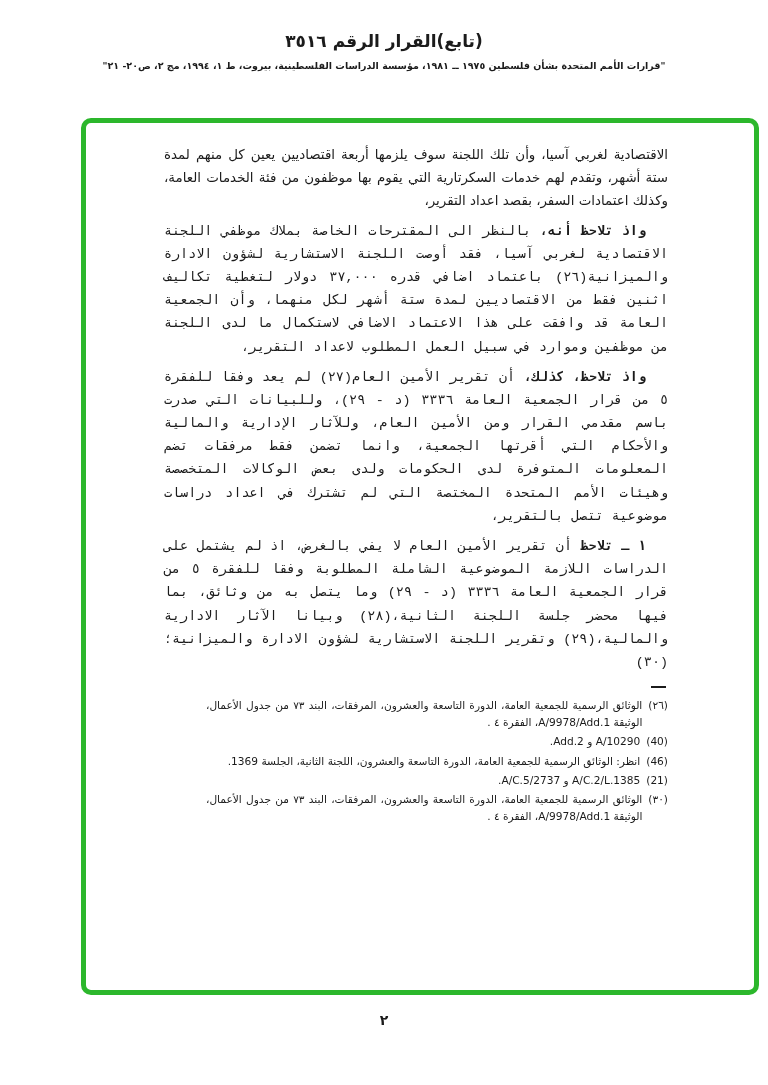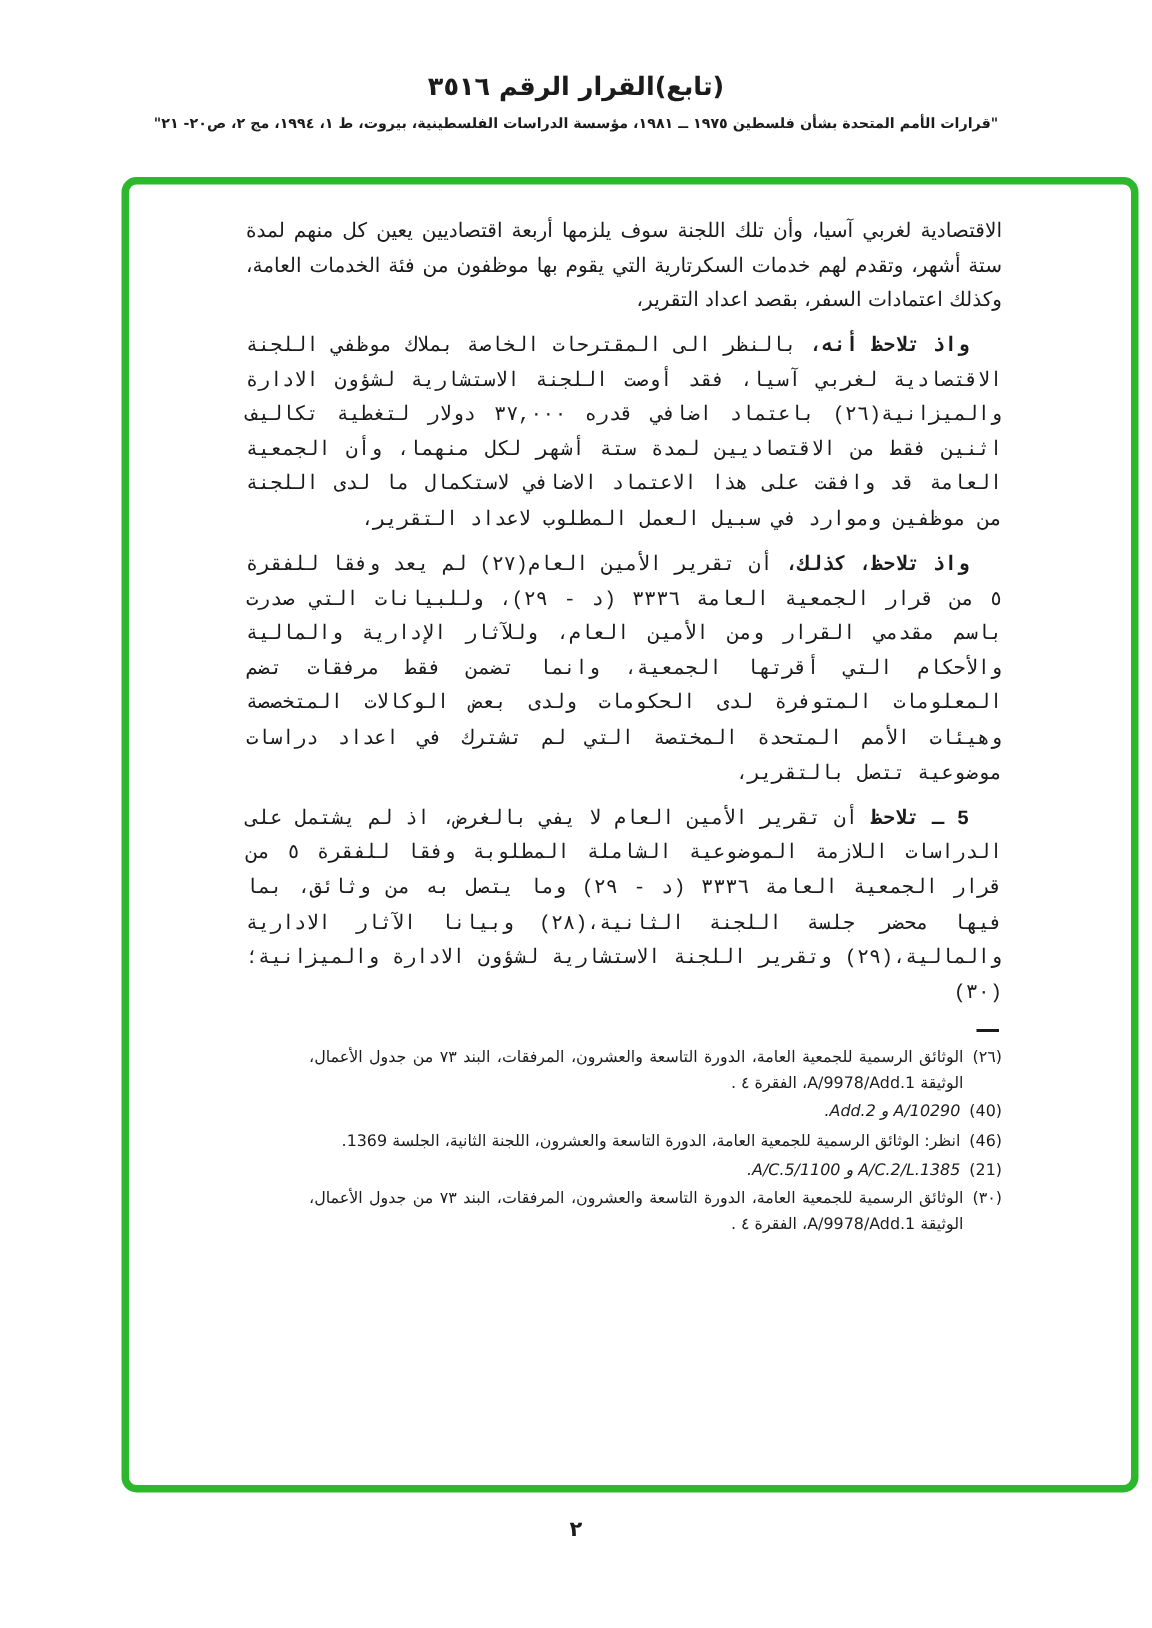--- a/index.html
+++ b/index.html
@@ -10,21 +10,21 @@
   body {
     width: 768px;
     height: 1085px;
     position: relative;
     font-family: "DejaVu Sans", sans-serif;
     color: #1b1b1b;
     overflow: hidden;
   }
   .header {
     text-align: center;
-    padding-top: 48px;
+    padding-top: 31px;
   }
   .doc-title {
     font-size: 17px;
     font-weight: bold;
     direction: rtl;
   }
   .doc-subtitle {
     font-size: 9.5px;
     font-weight: 600;
     margin-top: 9px;
@@ -78,21 +78,20 @@
   }
   .fn-marker {
     white-space: nowrap;
   }
   .fn-text {
     flex: 1;
     text-align: justify;
   }
   .fn-text.indent-wrap {
     text-align: right;
-    font-style: italic;
   }
   .page-number {
     position: absolute;
     top: 1012px;
     left: 0;
     width: 100%;
     text-align: center;
     font-weight: bold;
     font-size: 14px;
   }
@@ -103,41 +102,41 @@
 <div class="header">
   <div class="doc-title">(تابع)القرار الرقم ٣٥١٦</div>
   <div class="doc-subtitle">"قرارات الأمم المتحدة بشأن فلسطين ١٩٧٥ ــ ١٩٨١، مؤسسة الدراسات الفلسطينية، بيروت، ط ١، ١٩٩٤، مج ٢، ص٢٠- ٢١"</div>
 </div>
 
 <div class="green-box">
   <div class="body-text">
     <p><span>الاقتصادية لغربي آسيا، وأن تلك اللجنة سوف يلزمها أربعة اقتصاديين يعين كل منهم لمدة ستة أشهر، وتقدم لهم خدمات السكرتارية التي يقوم بها موظفون من فئة الخدمات العامة، وكذلك اعتمادات السفر، بقصد اعداد التقرير،</span></p>
     <p class="indent"><span class="lead">واذ تلاحظ أنه،</span><span> بالنظر الى المقترحات الخاصة بملاك موظفي اللجنة الاقتصادية لغربي آسيا، فقد أوصت اللجنة الاستشارية لشؤون الادارة والميزانية(٢٦) باعتماد اضافي قدره ٣٧,٠٠٠ دولار لتغطية تكاليف اثنين فقط من الاقتصاديين لمدة ستة أشهر لكل منهما، وأن الجمعية العامة قد وافقت على هذا الاعتماد الاضافي لاستكمال ما لدى اللجنة من موظفين وموارد في سبيل العمل المطلوب لاعداد التقرير،</span></p>
     <p class="indent"><span class="lead">واذ تلاحظ، كذلك،</span><span> أن تقرير الأمين العام(٢٧) لم يعد وفقا للفقرة ٥ من قرار الجمعية العامة ٣٣٣٦ (د - ٢٩)، وللبيانات التي صدرت باسم مقدمي القرار ومن الأمين العام، وللآثار الإدارية والمالية والأحكام التي أقرتها الجمعية، وانما تضمن فقط مرفقات تضم المعلومات المتوفرة لدى الحكومات ولدى بعض الوكالات المتخصصة وهيئات الأمم المتحدة المختصة التي لم تشترك في اعداد دراسات موضوعية تتصل بالتقرير،</span></p>
-    <p class="indent"><span class="lead">5 ـ تلاحظ</span><span> أن تقرير الأمين العام لا يفي بالغرض، اذ لم يشتمل على الدراسات اللازمة الموضوعية الشاملة المطلوبة وفقا للفقرة ٥ من قرار الجمعية العامة ٣٣٣٦ (د - ٢٩) وما يتصل به من وثائق، بما فيها محضر جلسة اللجنة الثانية،(٢٨) وبيانا الآثار الادارية والمالية،(٢٩) وتقرير اللجنة الاستشارية لشؤون الادارة والميزانية؛(٣٠)</span></p>
+    <p class="indent"><span class="lead">١ ـ تلاحظ</span><span> أن تقرير الأمين العام لا يفي بالغرض، اذ لم يشتمل على الدراسات اللازمة الموضوعية الشاملة المطلوبة وفقا للفقرة ٥ من قرار الجمعية العامة ٣٣٣٦ (د - ٢٩) وما يتصل به من وثائق، بما فيها محضر جلسة اللجنة الثانية،(٢٨) وبيانا الآثار الادارية والمالية،(٢٩) وتقرير اللجنة الاستشارية لشؤون الادارة والميزانية؛(٣٠)</span></p>
   </div>
 
   <div class="fn-sep"></div>
 
   <div class="footnotes">
     <div class="footnote">
       <span class="fn-marker">(٢٦)</span>
       <span class="fn-text">الوثائق الرسمية للجمعية العامة، الدورة التاسعة والعشرون، المرفقات، البند ٧٣ من جدول الأعمال، الوثيقة A/9978/Add.1، الفقرة ٤ .</span>
     </div>
     <div class="footnote">
       <span class="fn-marker">(40)</span>
       <span class="fn-text indent-wrap">A/10290 و Add.2.</span>
     </div>
     <div class="footnote">
       <span class="fn-marker">(46)</span>
       <span class="fn-text">انظر: الوثائق الرسمية للجمعية العامة، الدورة التاسعة والعشرون، اللجنة الثانية، الجلسة 1369.</span>
     </div>
     <div class="footnote">
       <span class="fn-marker">(21)</span>
-      <span class="fn-text indent-wrap">A/C.2/L.1385 و A/C.5/1100.</span>
+      <span class="fn-text indent-wrap">A/C.2/L.1385 و A/C.5/2737.</span>
     </div>
     <div class="footnote">
       <span class="fn-marker">(٣٠)</span>
       <span class="fn-text">الوثائق الرسمية للجمعية العامة، الدورة التاسعة والعشرون، المرفقات، البند ٧٣ من جدول الأعمال، الوثيقة A/9978/Add.1، الفقرة ٤ .</span>
     </div>
   </div>
 </div>
 
 <div class="page-number">٢</div>
 

